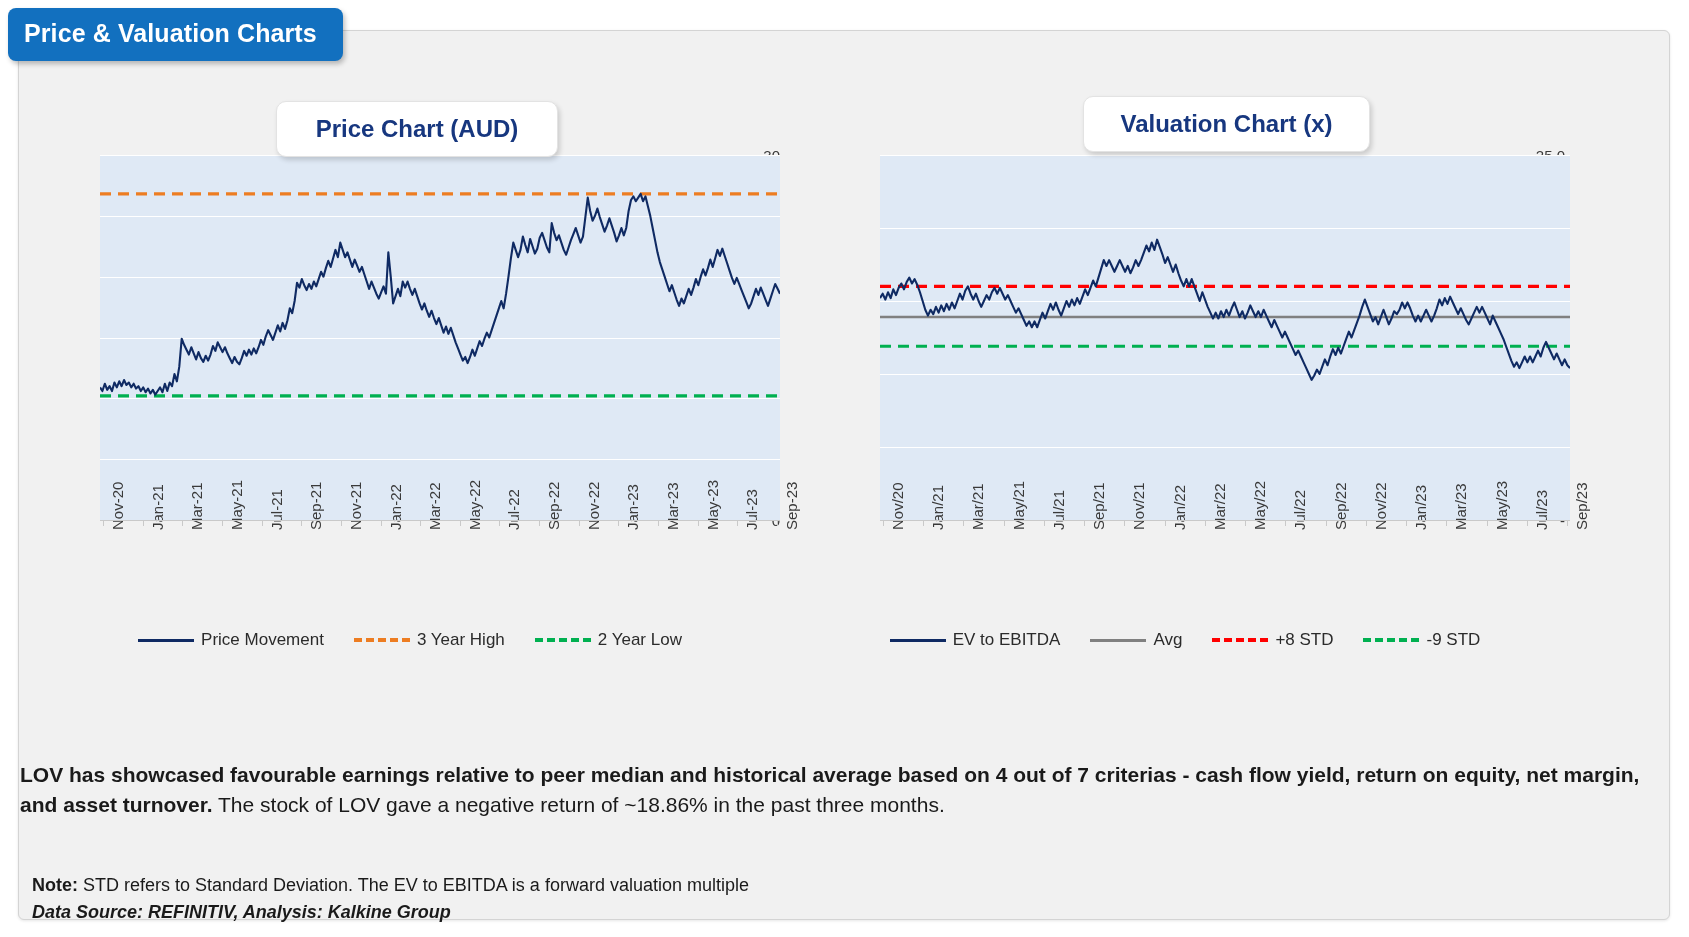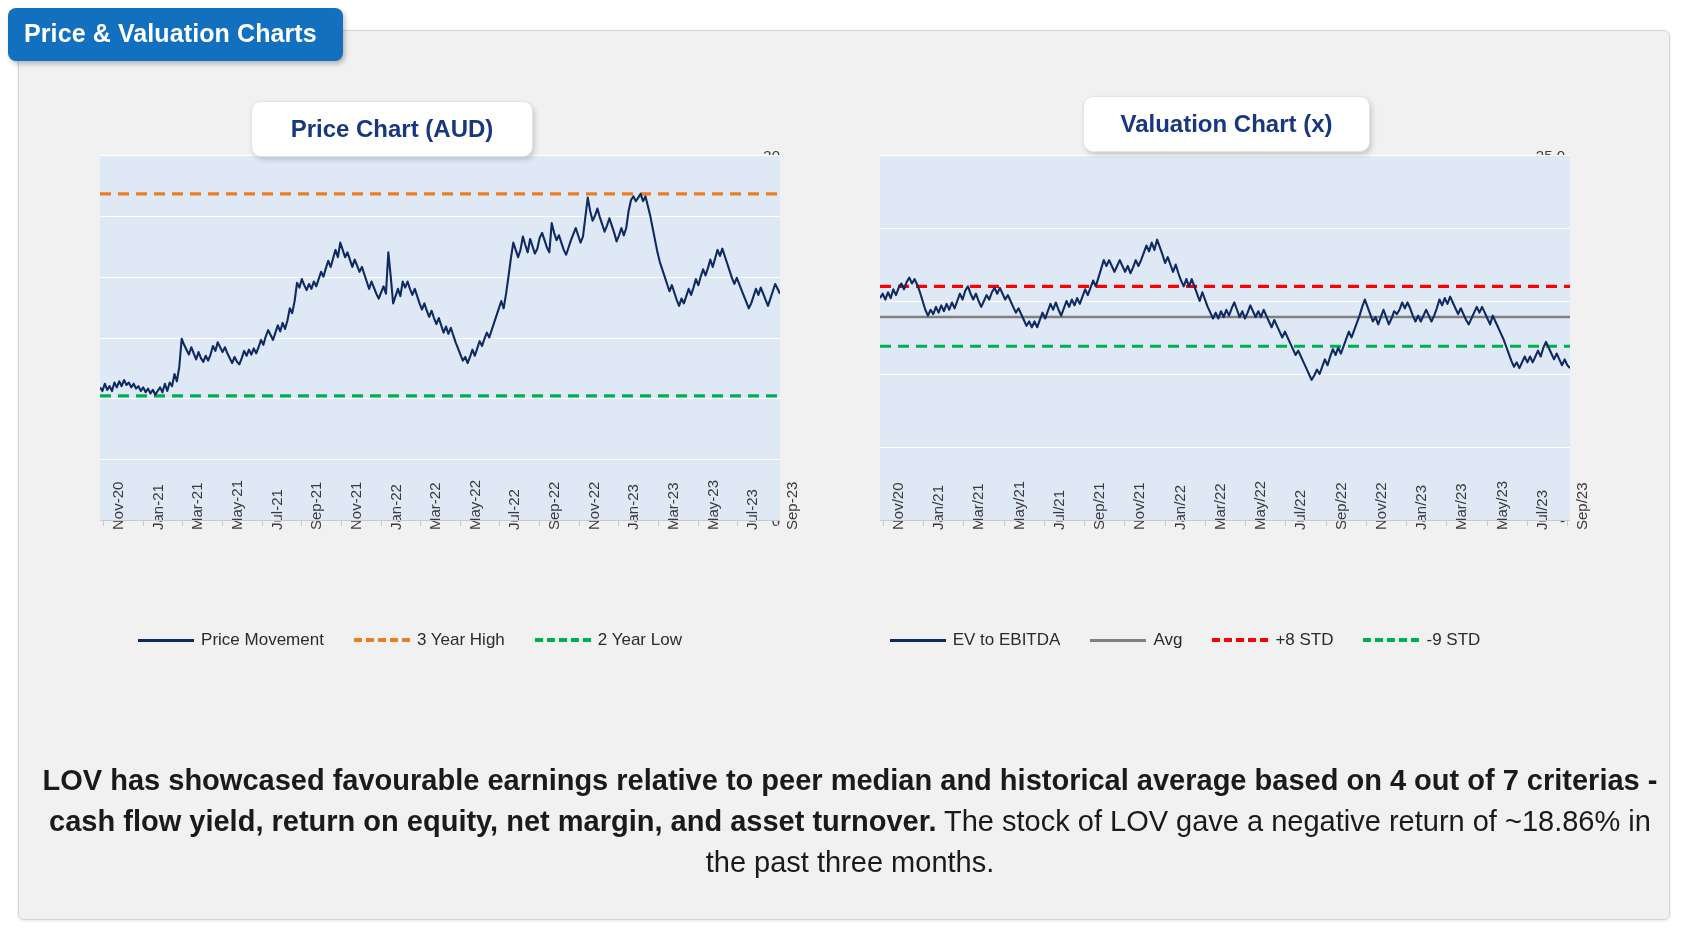--- a/index.html
+++ b/index.html
@@ -29,21 +29,21 @@
   }
 
   
   .title-card{
     position:absolute;z-index:15;
     background:#ffffff;border:1px solid #e3e3e3;border-radius:10px;
     color:#17377f;font-size:24px;font-weight:bold;
     padding:13px 30px;white-space:nowrap;text-align:center;
     box-shadow:2px 3px 5px rgba(0,0,0,.16);
   }
-  #title-price{left:251px;top:101px;width:220px;}
+  #title-price{left:276px;top:101px;width:220px;}
   #title-val{left:1083px;top:96px;width:225px;}
 
   
   .chart-block{position:absolute;}
   #chart-price{left:40px;top:145px;width:740px;height:520px;}
   #chart-val{left:805px;top:145px;width:760px;height:520px;}
   .yaxis{position:absolute;left:0;top:0;width:100%;height:100%;}
   .ylab{
     position:absolute;right:0;transform:translateY(-50%);
     font-size:15px;color:#3a3a3a;text-align:right;white-space:nowrap;
@@ -68,22 +68,22 @@
     position:absolute;display:flex;align-items:center;
     justify-content:center;gap:30px;font-size:17px;color:#2b2b2b;
     width:100%;
   }
   .leg-item{display:flex;align-items:center;gap:7px;white-space:nowrap;}
   .leg-swatch{width:56px;height:0;border-top-width:3px;border-top-style:solid;display:inline-block;}
   .leg-swatch.dash{border-top-style:dashed;border-top-width:4px;}
 
   
   .body-text{
-    position:absolute;left:40px;top:760px;width:1620px;
-    font-size:29px;line-height:1.42;color:#1a1a1a;text-align:center;
+    position:absolute;left:20px;top:760px;width:1620px;
+    font-size:21px;line-height:1.42;color:#1a1a1a;
   }
   .body-text b{font-weight:bold;}
   .note{
     position:absolute;left:32px;top:872px;width:1200px;
     font-size:18px;line-height:1.5;color:#1a1a1a;
   }
   .note .n1 b{font-weight:bold;}
   .note .n2{font-style:italic;font-weight:bold;}
 </style>
 </head>
@@ -254,14 +254,18 @@
           <span>-9 STD</span>
         </div>
       </div>
   <div class="xaxis-line" style="left: 75px; top: 375px; width: 690px;"></div>
     </div>
 
   <div class="body-text">
     <b>LOV has showcased favourable earnings relative to peer median and historical average based on 4 out of 7 criterias - cash flow yield, return on equity, net margin, and asset turnover.</b><span> The stock of LOV gave a negative return of ~18.86% in the past three months.</span>
   </div>
 
+  <div class="note">
+    <div class="n1"><b>Note:</b><span> STD refers to Standard Deviation. The EV to EBITDA is a forward valuation multiple</span></div>
+    <div class="n2">Data Source: REFINITIV, Analysis: Kalkine Group</div>
+  </div>
 
 </div>
 
 </body></html>

